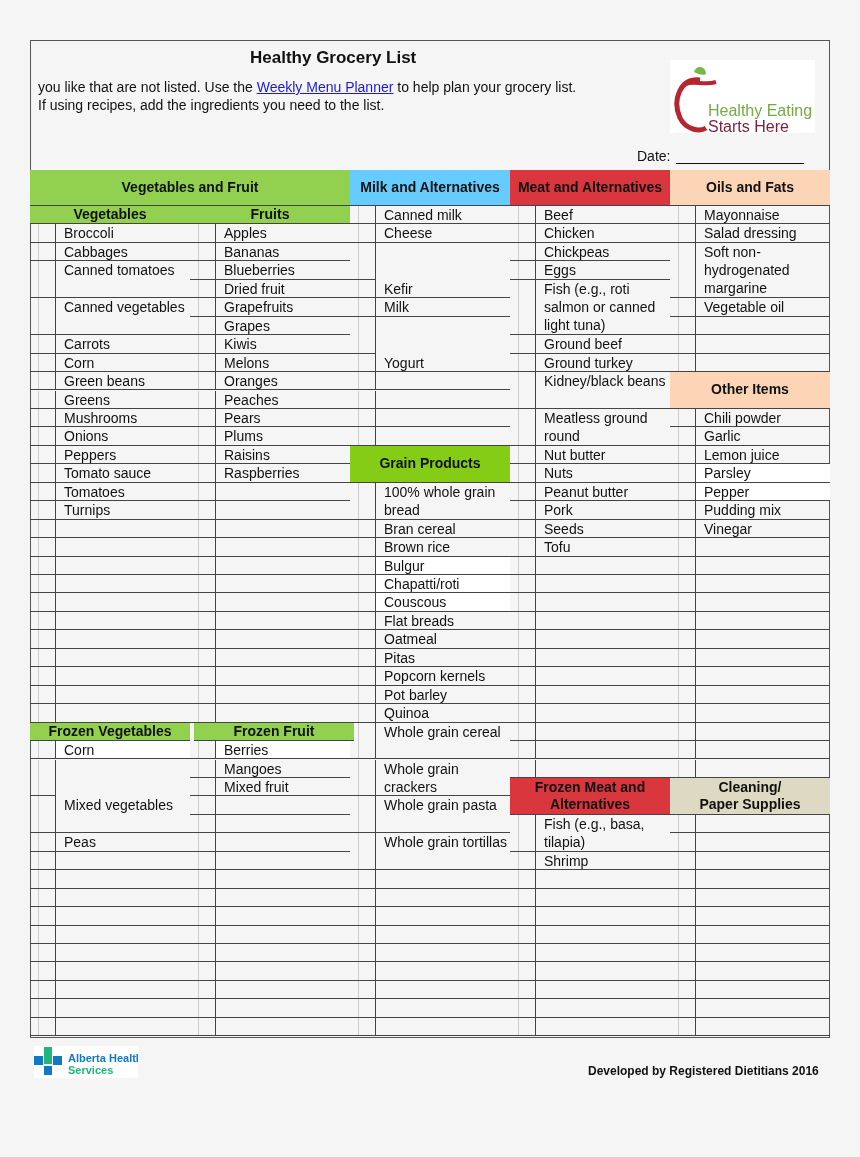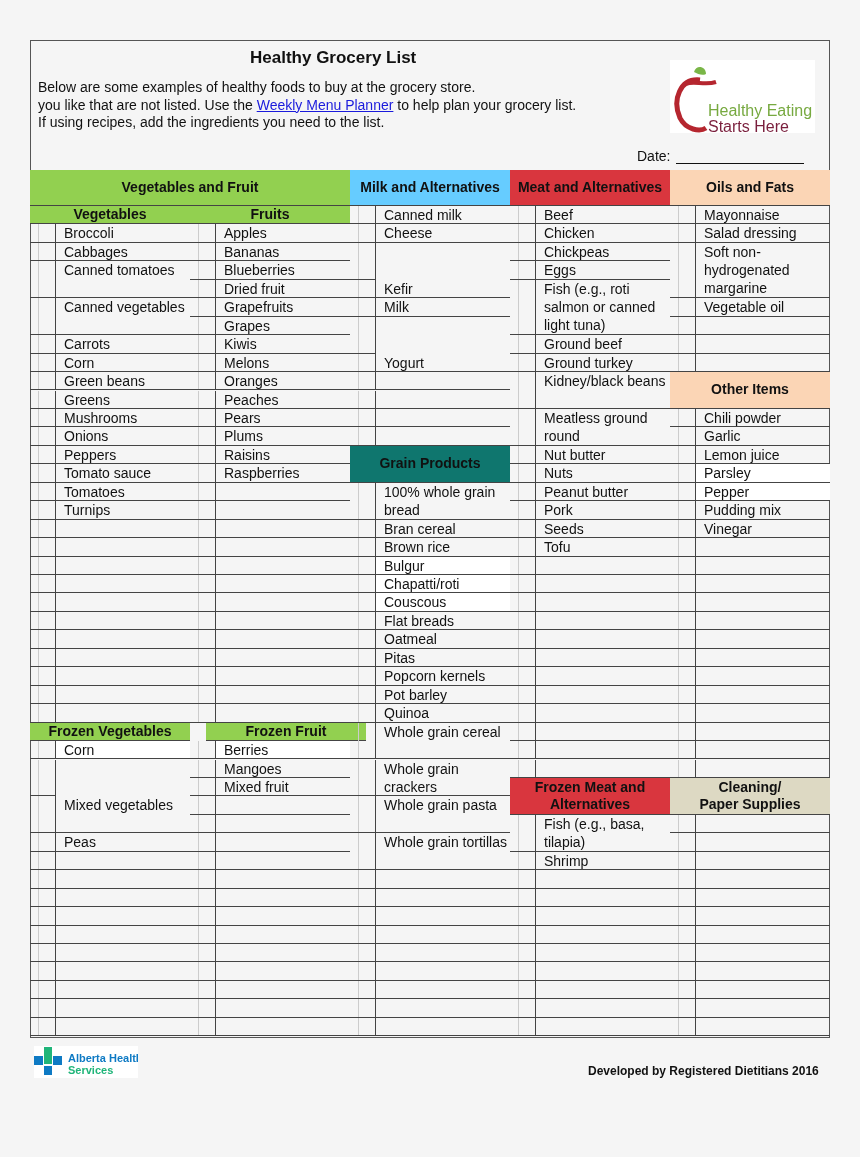--- a/index.html
+++ b/index.html
@@ -22,21 +22,20 @@
   .footer-credit{position:absolute;left:588px;top:1064px;font-size:12px;font-weight:bold;}
 </style>
 </head>
 <body>
 
 <div class="page"></div>
 
 <div class="title">Healthy Grocery List</div>
 
 <div class="intro">
-  <div>Below are some examples of healthy foods to buy at the grocery store.</div>
   <div><span>you like that are not listed. Use the </span><a href="#">Weekly Menu Planner</a><span> to help plan your grocery list.</span></div>
   <div>If using recipes, add the ingredients you need to the list.</div>
 </div>
 
 <div class="logo">
   <svg width="145" height="73">
     <path d="M30 20 C10 18 2 40 10 58 C16 70 30 72 36 68" fill="none" stroke="#b5262f" stroke-width="5"></path>
     <path d="M16 24 C24 20 34 26 46 22" fill="none" stroke="#b5262f" stroke-width="4"></path>
     <path d="M24 12 C26 4 36 6 36 14 C32 16 28 14 24 12 Z" fill="#7ab648"></path>
     <text x="38" y="56" font-family="Liberation Sans, sans-serif" font-size="16" fill="#77a940">Healthy Eating</text>
@@ -151,21 +150,21 @@
     <div class="cell" style="left: 186px; top: 460.35px; width: 134px; height: 18.45px;"></div>
     <div class="qty" style="left: 160px; top: 478.8px; width: 26px; height: 18.45px;"></div>
     <div class="cell" style="left: 186px; top: 478.8px; width: 134px; height: 18.45px;"></div>
     <div class="qty" style="left: 160px; top: 497.25px; width: 26px; height: 18.45px;"></div>
     <div class="cell" style="left: 186px; top: 497.25px; width: 134px; height: 18.45px;"></div>
     <div class="qty" style="left: 160px; top: 515.7px; width: 26px; height: 18.45px;"></div>
     <div class="cell" style="left: 186px; top: 515.7px; width: 134px; height: 18.45px;"></div>
     <div class="qty" style="left: 160px; top: 534.15px; width: 26px; height: 18.45px;"></div>
     <div class="cell" style="left: 186px; top: 534.15px; width: 134px; height: 18.45px;"></div>
     <div class="hdr green" style="left: 0px; top: 552.6px; width: 160px; height: 18.45px; background: rgb(146, 208, 80);">Frozen Vegetables</div>
-    <div class="hdr green" style="left: 176px; top: 552.6px; width: 160px; height: 18.45px; background: rgb(146, 208, 80);">Frozen Fruit</div>
+    <div class="hdr green" style="left: 164px; top: 552.6px; width: 160px; height: 18.45px; background: rgb(146, 208, 80);">Frozen Fruit</div>
     <div class="qty" style="left: 0px; top: 571.05px; width: 26px; height: 18.45px;"></div>
     <div class="cell white" style="left: 26px; top: 571.05px; width: 134px; height: 18.45px;">Corn</div>
     <div class="qty" style="left: 0px; top: 589.5px; width: 26px; height: 36.9px;"></div>
     <div class="qty" style="left: 0px; top: 626.4px; width: 26px; height: 36.9px;"></div>
     <div class="cell" style="left: 26px; top: 626.4px; width: 134px; height: 36.9px;">Mixed vegetables</div>
     <div class="qty" style="left: 0px; top: 663.3px; width: 26px; height: 18.45px;"></div>
     <div class="cell" style="left: 26px; top: 663.3px; width: 134px; height: 18.45px;">Peas</div>
     <div class="qty" style="left: 0px; top: 681.75px; width: 26px; height: 18.45px;"></div>
     <div class="cell" style="left: 26px; top: 681.75px; width: 134px; height: 18.45px;"></div>
     <div class="qty" style="left: 0px; top: 700.2px; width: 26px; height: 18.45px;"></div>
@@ -231,21 +230,21 @@
     <div class="qty" style="left: 320px; top: 183.6px; width: 26px; height: 18.45px;"></div>
     <div class="cell" style="left: 346px; top: 183.6px; width: 134px; height: 18.45px;">Yogurt</div>
     <div class="qty" style="left: 320px; top: 202.05px; width: 26px; height: 18.45px;"></div>
     <div class="cell" style="left: 346px; top: 202.05px; width: 134px; height: 18.45px;"></div>
     <div class="qty" style="left: 320px; top: 220.5px; width: 26px; height: 18.45px;"></div>
     <div class="cell" style="left: 346px; top: 220.5px; width: 134px; height: 18.45px;"></div>
     <div class="qty" style="left: 320px; top: 238.95px; width: 26px; height: 18.45px;"></div>
     <div class="cell" style="left: 346px; top: 238.95px; width: 134px; height: 18.45px;"></div>
     <div class="qty" style="left: 320px; top: 257.4px; width: 26px; height: 18.45px;"></div>
     <div class="cell" style="left: 346px; top: 257.4px; width: 134px; height: 18.45px;"></div>
-    <div class="hdr yellow" style="left: 320px; top: 275.85px; width: 160px; height: 36.9px; background: #0f766e;">Grain Products</div>
+    <div class="hdr yellow" style="left: 320px; top: 275.85px; width: 160px; height: 36.9px; background: #84cc16;">Grain Products</div>
     <div class="qty" style="left: 320px; top: 312.75px; width: 26px; height: 36.9px;"></div>
     <div class="cell" style="left: 346px; top: 312.75px; width: 134px; height: 36.9px;">100% whole grain bread</div>
     <div class="qty" style="left: 320px; top: 349.65px; width: 26px; height: 18.45px;"></div>
     <div class="cell" style="left: 346px; top: 349.65px; width: 134px; height: 18.45px;">Bran cereal</div>
     <div class="qty" style="left: 320px; top: 368.1px; width: 26px; height: 18.45px;"></div>
     <div class="cell" style="left: 346px; top: 368.1px; width: 134px; height: 18.45px;">Brown rice</div>
     <div class="qty" style="left: 320px; top: 386.55px; width: 26px; height: 18.45px;"></div>
     <div class="cell white" style="left: 346px; top: 386.55px; width: 134px; height: 18.45px;">Bulgur</div>
     <div class="qty" style="left: 320px; top: 405px; width: 26px; height: 18.45px;"></div>
     <div class="cell white" style="left: 346px; top: 405px; width: 134px; height: 18.45px;">Chapatti/roti</div>

